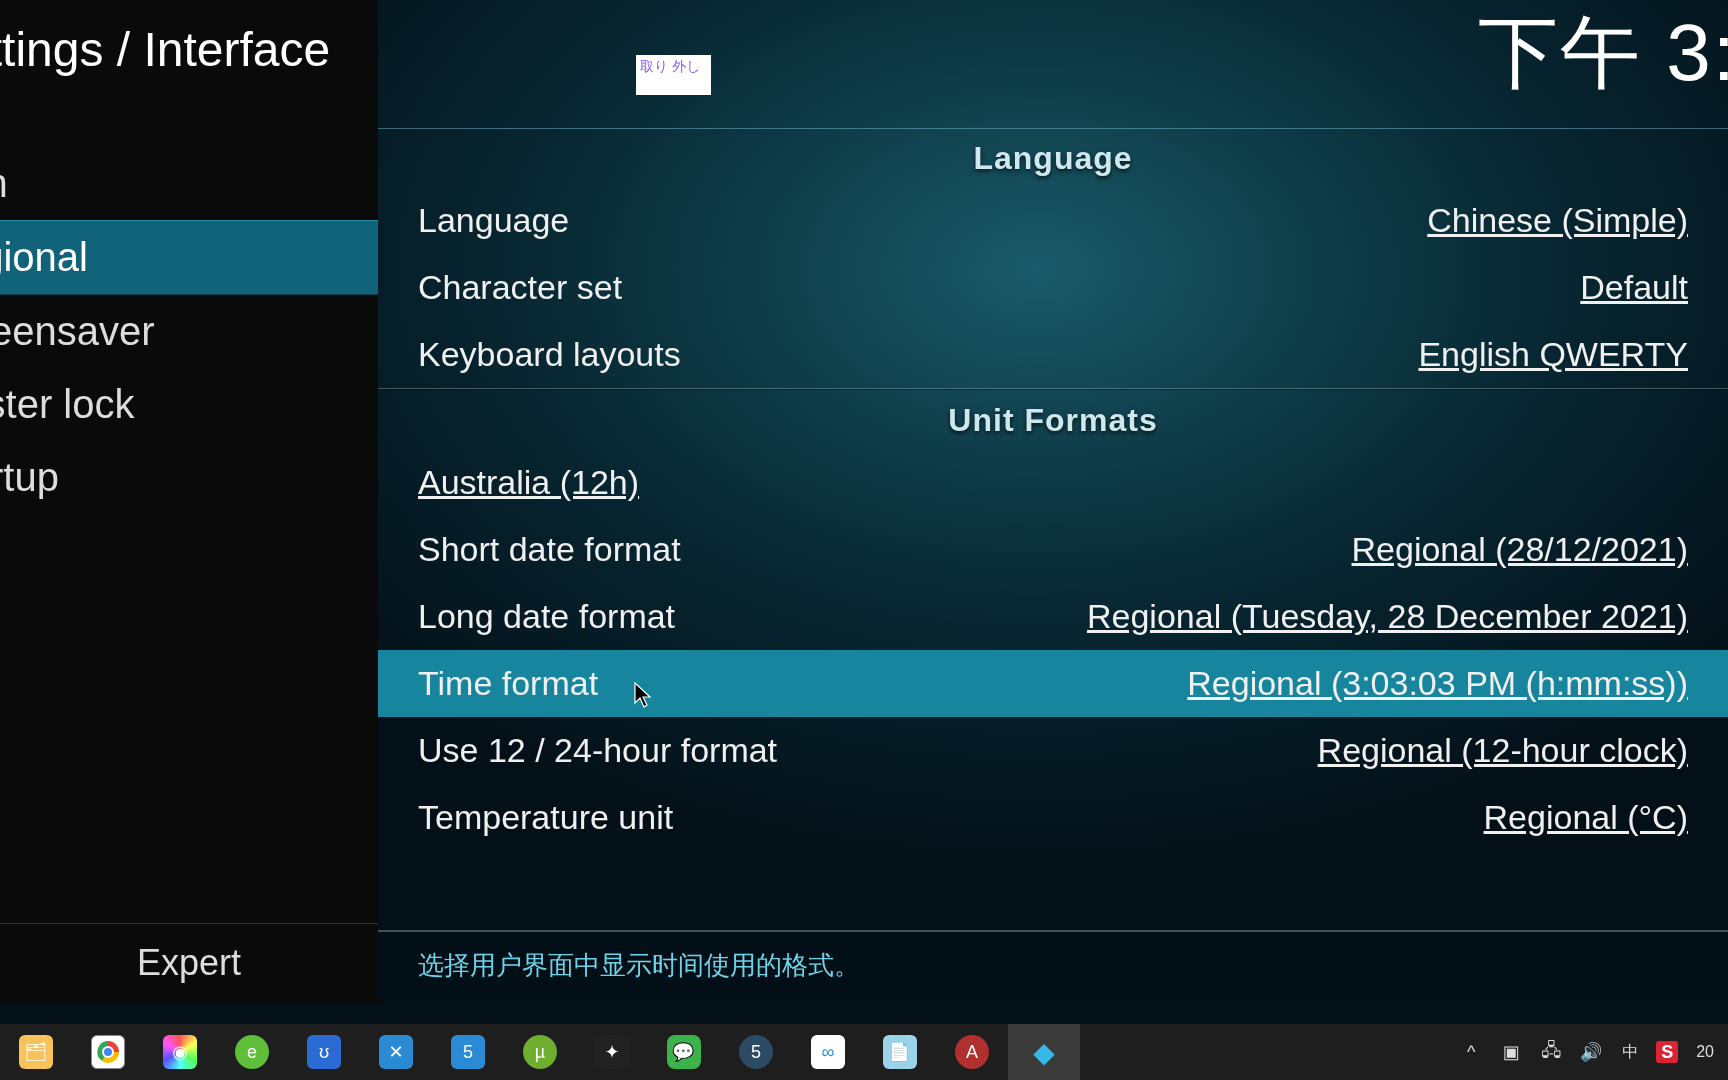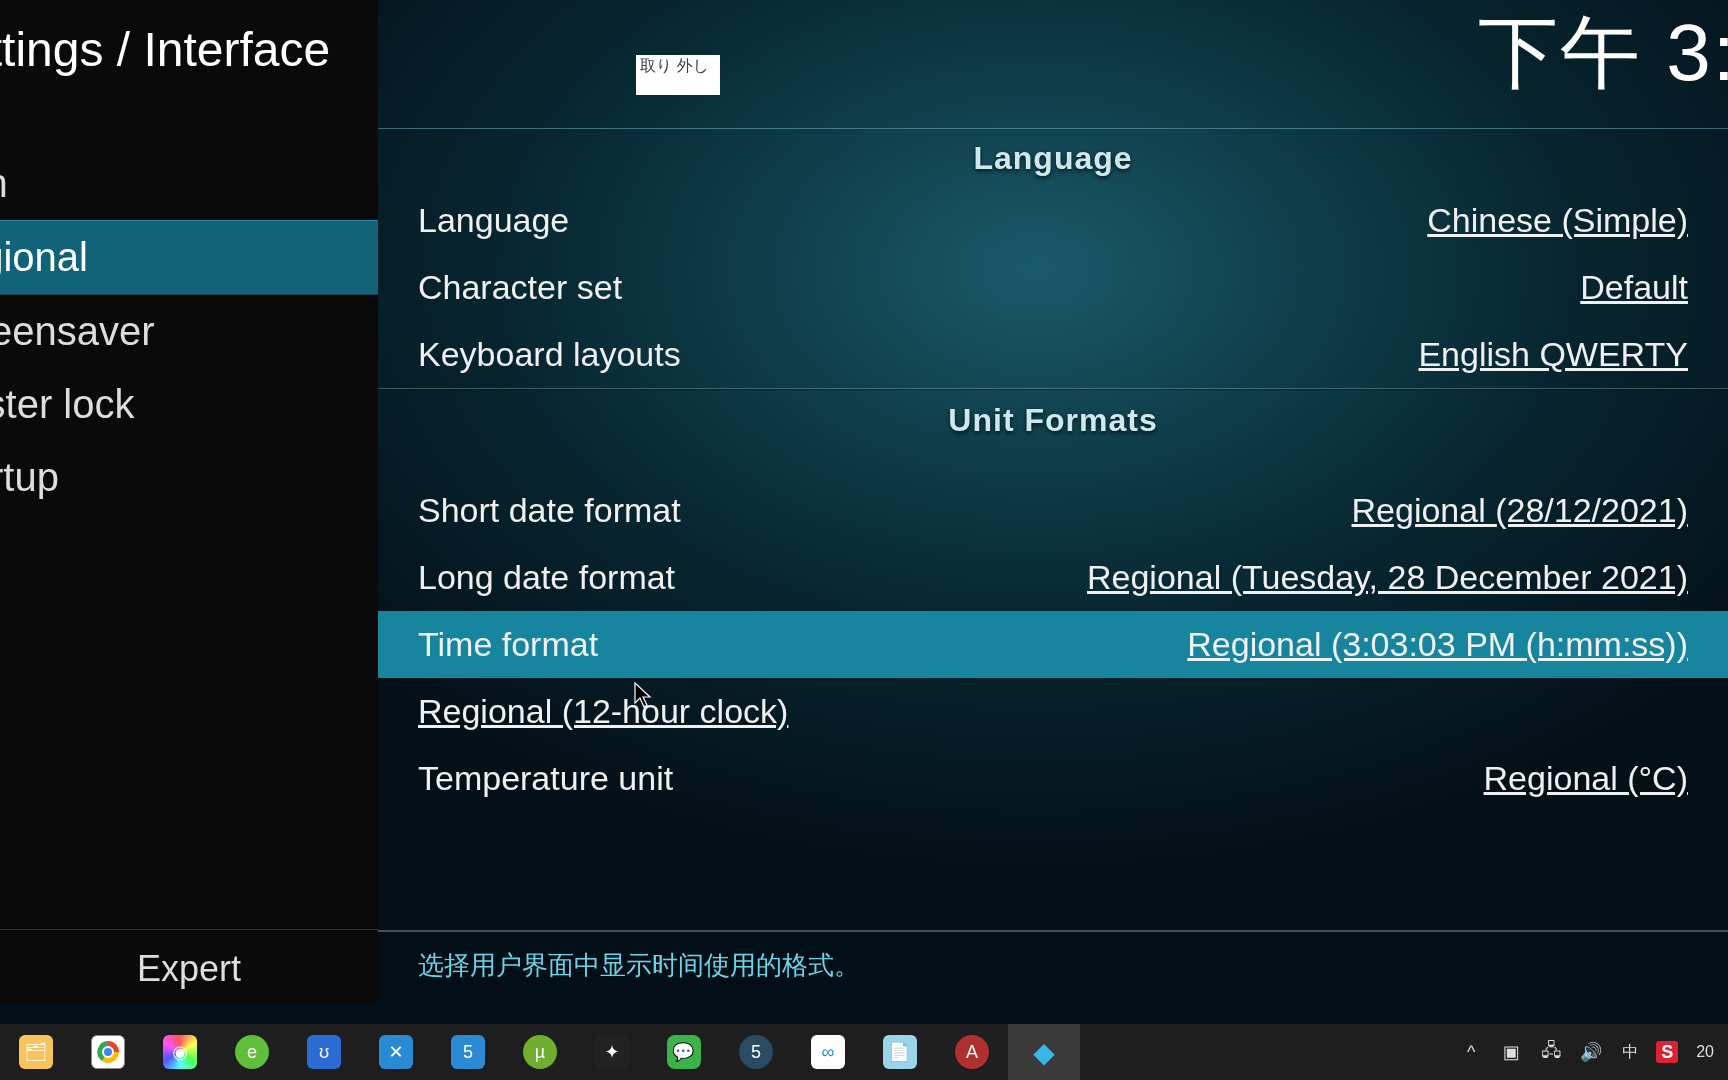--- a/index.html
+++ b/index.html
@@ -40,21 +40,21 @@
     cursor: pointer;
   }
   .nav-item.selected {
     background: #11637a;
     border-top: 1px solid #2a8aa5;
     border-bottom: 1px solid #0a4050;
     color: #fff;
   }
   .level {
     position: absolute;
-    bottom: 14px;
+    bottom: 20px;
     left: 0;
     width: 378px;
     text-align: center;
     font-size: 36px;
     color: #ddd;
     border-top: 1px solid #333;
     padding-top: 18px;
   }
 
   
@@ -69,24 +69,24 @@
     white-space: nowrap;
     overflow: hidden;
     width: 250px;
     text-align: left;
   }
 
   
   .popup {
     position: absolute;
     left: 636px; top: 55px;
-    width: 84px; height: 40px;
+    width: 75px; height: 40px;
     background: #fff;
-    color: #404040;
-    font-size: 16px;
+    color: #8b5cf6;
+    font-size: 14px;
     line-height: 14px;
     padding: 4px 4px;
     overflow: hidden;
   }
 
   
   .main {
     position: absolute;
     left: 378px; top: 128px; right: 0; bottom: 76px;
   }
@@ -214,34 +214,36 @@
     </div>
     <div class="row">
       <span>Keyboard layouts</span>
       <span class="value">English QWERTY</span>
     </div>
 
     <div class="section-divider"></div>
     <div class="section-header">Unit Formats</div>
 
     <div class="row">
+      <span class="value">Australia (12h)</span>
     </div>
     <div class="row">
       <span>Short date format</span>
       <span class="value">Regional (28/12/2021)</span>
     </div>
     <div class="row">
       <span>Long date format</span>
       <span class="value">Regional (Tuesday, 28 December 2021)</span>
     </div>
     <div class="row highlight">
       <span>Time format</span>
       <span class="value">Regional (3:03:03 PM (h:mm:ss))</span>
     </div>
     <div class="row">
+      <span>Use 12 / 24-hour format</span>
       <span class="value">Regional (12-hour clock)</span>
     </div>
     <div class="row">
       <span>Temperature unit</span>
       <span class="value">Regional (°C)</span>
     </div>
 
   </div>
 
   <div class="footer-help">选择用户界面中显示时间使用的格式。</div>

